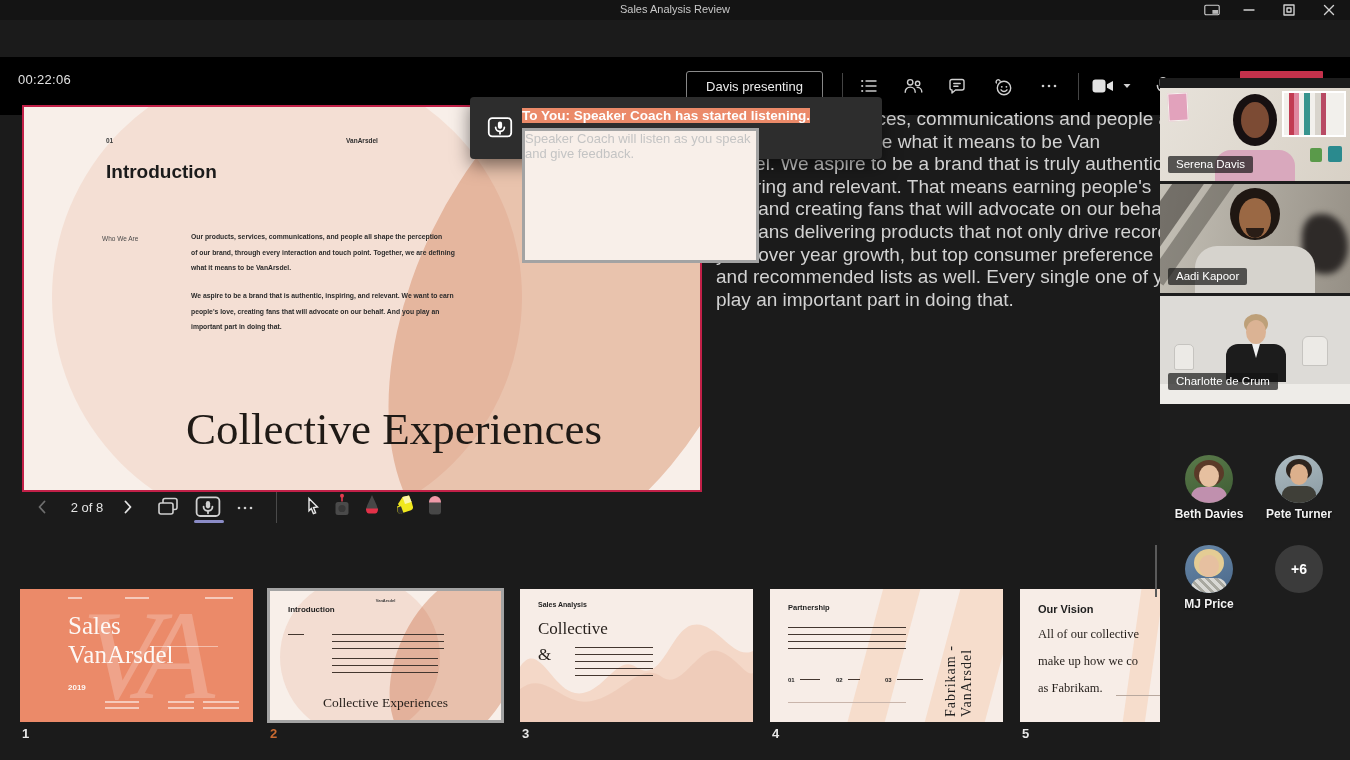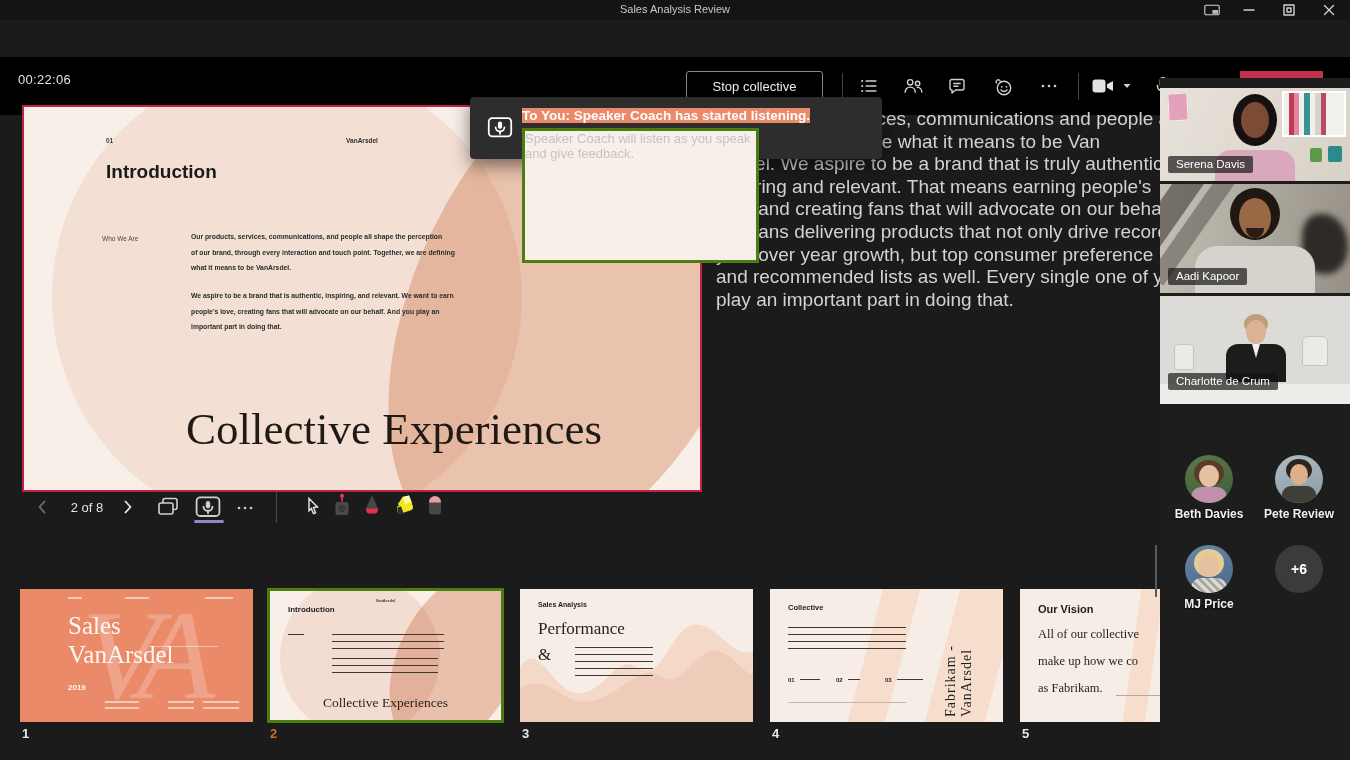--- a/index.html
+++ b/index.html
@@ -58,21 +58,21 @@
   
   .thumb { top:589px; width:233px; height:133px; overflow:hidden; background:#f7ede7; }
   .thumb-num { top:726px; font-size:13px; font-weight:bold; color:#e8e8e8; }
   .bars { background:repeating-linear-gradient(to bottom,#43362f 0 1.5px, transparent 1.5px 7px); }
   .bars-w { background:repeating-linear-gradient(to bottom,rgba(255,255,255,.55) 0 1.5px, transparent 1.5px 6px); }
   .t1 { background:#eb8a69; }
   .t1 .wm { left:62px; top:0px; font-family:"Liberation Serif", serif; font-size:128px; line-height:133px;
     color:rgba(255,255,255,.22); letter-spacing:-14px; font-style:italic; }
   .t1 .ttl { left:48px; top:22px; font-family:"Liberation Serif", serif; font-size:25px; line-height:29px; color:#fdf8f5; }
   .t1 .yr { left:48px; top:94px; font-size:8px; font-weight:bold; color:#fdf8f5; }
-  .t2 { border:3px solid #4d7c0f; width:237px; height:135px; top:588px; background:#f8efe9; }
+  .t2 { border:3px solid #a3a3a3; width:237px; height:135px; top:588px; background:#f8efe9; }
   .mini-c1 { left:10px; top:-14px; width:160px; height:160px; border-radius:50%; background:#f3ddd2; }
   .mini-c2 { left:128px; top:-25px; width:118px; height:190px; border-radius:50%; background:#eec9b6;
     transform:rotate(26deg); mix-blend-mode:multiply; opacity:.92; }
   .mini-head { font-size:8px; font-weight:bold; color:#1e1e1e; }
   .mini-tiny { font-size:4px; font-weight:bold; color:#3a3a3a; }
   .t2 .ttl { left:0; right:0; top:104px; text-align:center; font-family:"Liberation Serif", serif;
     font-size:13.5px; color:#241e1a; }
   .t3 .ttl { left:18px; top:30px; font-family:"Liberation Serif", serif; font-size:17px; color:#241e1a; }
   .t3 .amp { left:18px; top:56px; font-family:"Liberation Serif", serif; font-size:17px; color:#241e1a; }
   .t4 .stripe { background:#f6ddcc; transform:rotate(15deg); }
@@ -121,21 +121,21 @@
     <div class="abs winbtn" style="left:1312px">
       <svg class="ic" width="12" height="12" viewBox="0 0 12 12">
           <line x1="1.5" y1="1.5" x2="10.5" y2="10.5"></line>
           <line x1="10.5" y1="1.5" x2="1.5" y2="10.5"></line>
         </svg>
     </div>
   </div>
 
   <div class="abs toolbar">
     <div class="abs timer">00:22:06</div>
-    <div class="abs stopbtn">Stop collective</div>
+    <div class="abs stopbtn">Davis presenting</div>
     <div class="abs tdiv" style="left:842px"></div>
 
     <div class="abs iconbtn" style="left:852px">
       <svg class="ic" width="20" height="20" viewBox="0 0 20 20">
           <circle cx="3.2" cy="5" r="1.1" fill="#d0d0d0" stroke="none"></circle>
           <line x1="7" y1="5" x2="17" y2="5"></line>
           <circle cx="3.2" cy="10" r="1.1" fill="#d0d0d0" stroke="none"></circle>
           <line x1="7" y1="10" x2="17" y2="10"></line>
           <circle cx="3.2" cy="15" r="1.1" fill="#d0d0d0" stroke="none"></circle>
           <line x1="7" y1="15" x2="17" y2="15"></line>
@@ -342,28 +342,28 @@
     <div class="abs bars" style="left:62px; top:43px; width:112px; height:18px"></div>
     <div class="abs bars" style="left:62px; top:67px; width:106px; height:18px"></div>
     <div class="abs ttl">Collective Experiences</div>
   </div>
   <div class="abs thumb t3" style="left:520px">
     <svg class="abs" style="left:0; top:0" width="233" height="133" viewBox="0 0 233 133">
       <path d="M0 133 L0 78 C18 50 32 100 55 104 C82 109 96 64 116 78 C142 96 150 42 172 36 C196 30 212 72 233 62 L233 133 Z" fill="#f4d8c8"></path>
       <path d="M0 133 L0 100 C26 80 42 118 72 112 C102 106 120 72 142 88 C162 102 178 56 198 62 C216 67 226 88 233 84 L233 133 Z" fill="#eec9b6" opacity=".8"></path>
     </svg>
     <div class="abs mini-head" style="left:18px; top:12px; font-size:7px">Sales Analysis</div>
-    <div class="abs ttl">Performance</div>
+    <div class="abs ttl">Collective</div>
     <div class="abs amp">&amp;</div>
     <div class="abs bars" style="left:55px; top:58px; width:78px; height:32px"></div>
   </div>
   <div class="abs thumb t4" style="left:770px">
     <div class="abs stripe" style="left:95px; top:-20px; width:36px; height:180px"></div>
     <div class="abs stripe" style="left:172px; top:-15px; width:58px; height:175px"></div>
-    <div class="abs mini-head" style="left:18px; top:14px; font-size:7.5px">Collective</div>
+    <div class="abs mini-head" style="left:18px; top:14px; font-size:7.5px">Partnership</div>
     <div class="abs bars" style="left:18px; top:38px; width:118px; height:26px"></div>
     <div class="abs oi" style="left:18px; top:88px">01</div>
     <div class="abs bars" style="left:30px; top:90px; width:20px; height:3px"></div>
     <div class="abs oi" style="left:66px; top:88px">02</div>
     <div class="abs bars" style="left:78px; top:90px; width:12px; height:3px"></div>
     <div class="abs oi" style="left:115px; top:88px">03</div>
     <div class="abs bars" style="left:127px; top:90px; width:26px; height:3px"></div>
     <div class="abs" style="left:18px; top:113px; width:118px; height:1px; background:#c9b5ab"></div>
     <div class="abs vert">Fabrikam - VanArsdel</div>
   </div>
@@ -424,21 +424,21 @@
       <div class="head" style="left:9px; top:5px; width:30px; height:26px; background:#5a3a28"></div>
       <div class="head" style="left:14px; top:10px; width:20px; height:22px; background:#e6c0a0"></div>
       <div class="torso" style="left:6px; top:32px; width:36px; height:18px; background:#c090ae; border-radius:10px 10px 0 0"></div>
     </div>
     <div class="abs avatar" style="left:115px; top:377px; background:linear-gradient(160deg,#aebcc2,#8a9aa2)">
       <div class="head" style="left:11px; top:4px; width:26px; height:22px; background:#2e241e"></div>
       <div class="head" style="left:15px; top:9px; width:18px; height:21px; background:#dcb08c"></div>
       <div class="torso" style="left:7px; top:31px; width:34px; height:18px; background:#3f3f38; border-radius:9px 9px 0 0"></div>
     </div>
     <div class="abs avlabel" style="left:1px; top:429px">Beth Davies</div>
-    <div class="abs avlabel" style="left:91px; top:429px">Pete Review</div>
+    <div class="abs avlabel" style="left:91px; top:429px">Pete Turner</div>
 
     <div class="abs avatar" style="left:25px; top:467px; background:linear-gradient(160deg,#6888a8,#4a688a)">
       <div class="head" style="left:9px; top:4px; width:30px; height:28px; background:#e4cc94"></div>
       <div class="head" style="left:14px; top:10px; width:20px; height:22px; background:#e6c0a0"></div>
       <div class="torso" style="left:6px; top:33px; width:36px; height:16px; background:repeating-linear-gradient(45deg,#d8d8d4 0 3px,#a8a8a0 3px 6px); border-radius:10px 10px 0 0"></div>
     </div>
     <div class="abs plus6" style="top:467px">+6</div>
     <div class="abs avlabel" style="left:1px; top:519px">MJ Price</div>
   </div>
 

